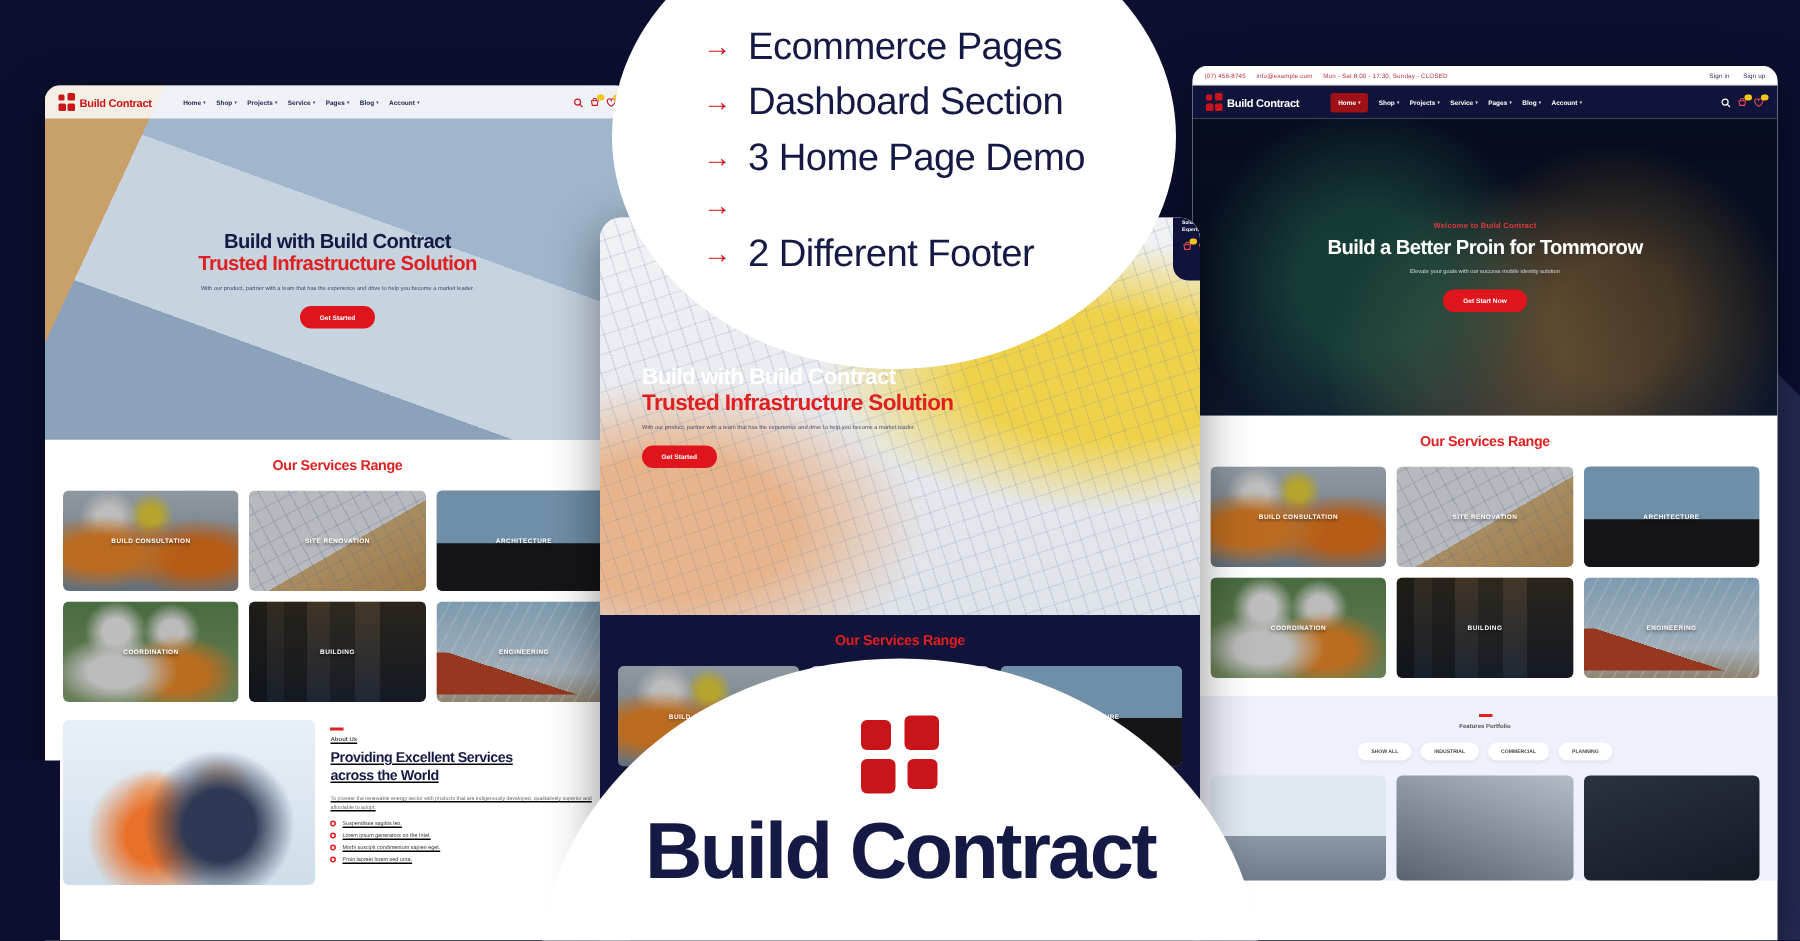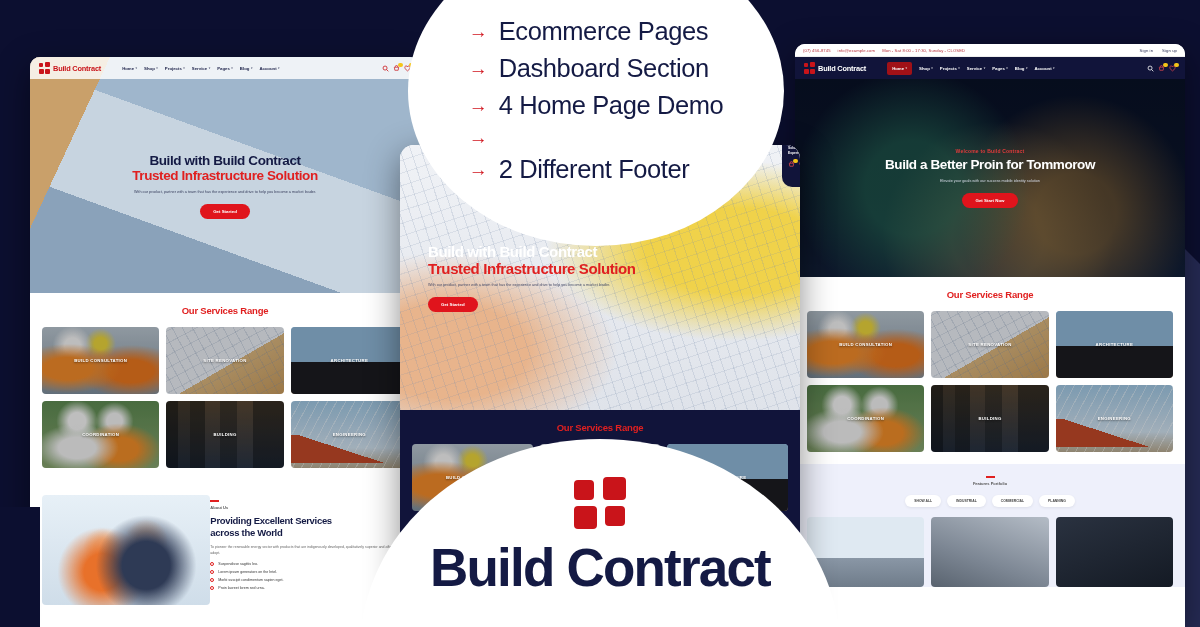--- a/index.html
+++ b/index.html
@@ -139,21 +139,21 @@
     position:relative; height:67px; border-radius:4px; overflow:hidden;
     display:flex; align-items:center; justify-content:center;
   }
   .card .cimg{ position:absolute; inset:0; }
   .card .clabel{
     position:relative; z-index:2; color:#fff; font-size:4.3px; font-weight:bold;
     letter-spacing:.3px; text-shadow:0 1px 2px rgba(0,0,0,.55); text-align:center;
   }
 
   
-  .about{ display:flex; padding:27px 12px 0; }
+  .about{ display:flex; gap:10px; padding:12px 12px 0;text-decoration:underline; }
   .about-img{ width:46%; height:110px; border-radius:4px; overflow:hidden; position:relative; }
   .about-txt{ flex:1; padding-top:5px; }
   .redline{ width:9px; height:2px; background:#e02020; margin-bottom:3px; }
   .about-kicker{ font-size:4px; color:#555; font-weight:bold; margin-bottom:5px; }
   .about-h{
     font-size:9.5px; font-weight:bold; color:#141a44; line-height:1.25;
     letter-spacing:-.3px;
   }
   .about-p{ font-size:3.5px; color:#666; line-height:1.8; margin-top:5px; }
   .blist{ margin-top:6px; display:flex; flex-direction:column; gap:4px; }
@@ -649,21 +649,21 @@
       <div class="feat-row">
         <span class="arrow">→</span>
         <span class="feat-txt">Ecommerce Pages</span>
       </div>
       <div class="feat-row">
         <span class="arrow">→</span>
         <span class="feat-txt">Dashboard Section</span>
       </div>
       <div class="feat-row">
         <span class="arrow">→</span>
-        <span class="feat-txt">4 Home Page Demo</span>
+        <span class="feat-txt">3 Home Page Demo</span>
       </div>
       <div class="feat-row">
         <span class="arrow">→</span>
       </div>
       <div class="feat-row">
         <span class="arrow">→</span>
         <span class="feat-txt">2 Different Footer</span>
       </div>
     </div>
   </div>

